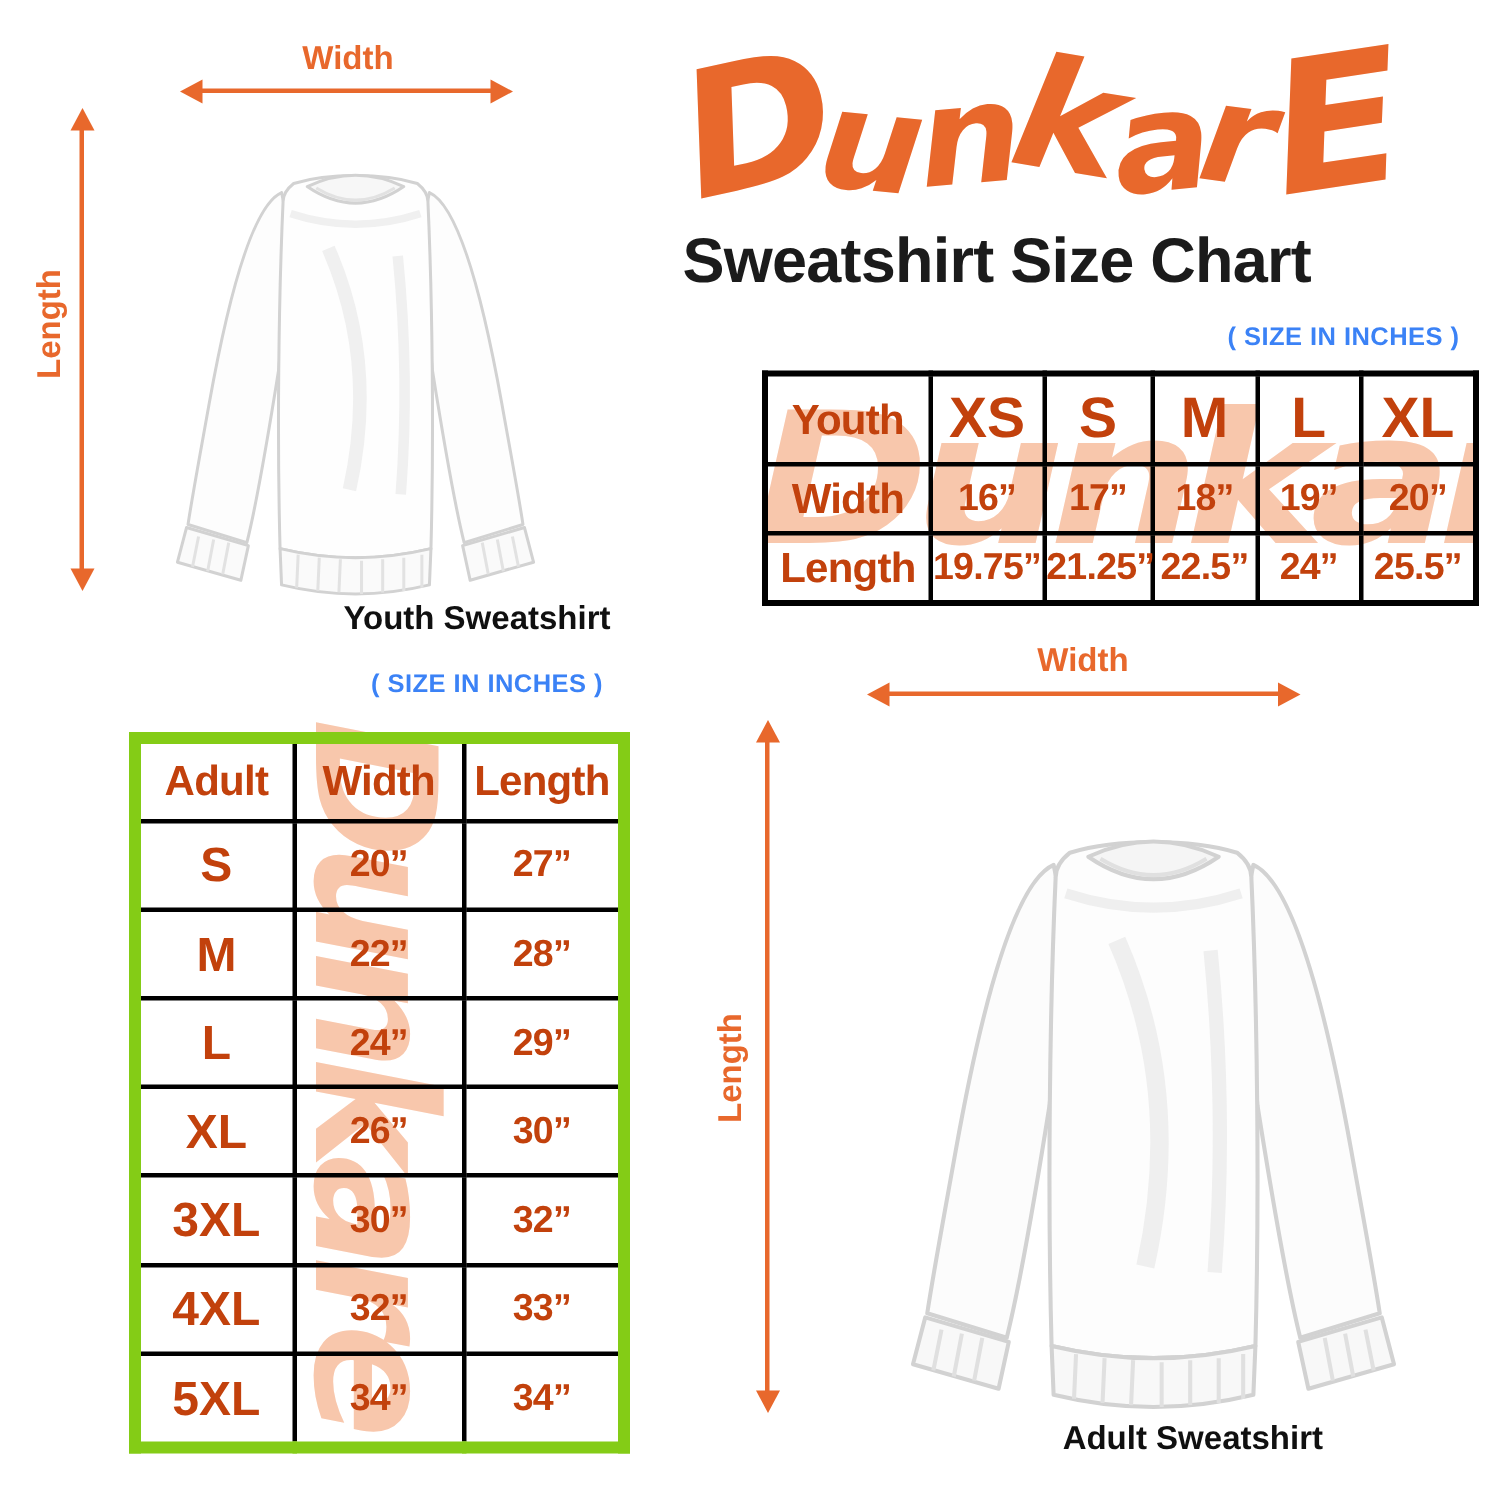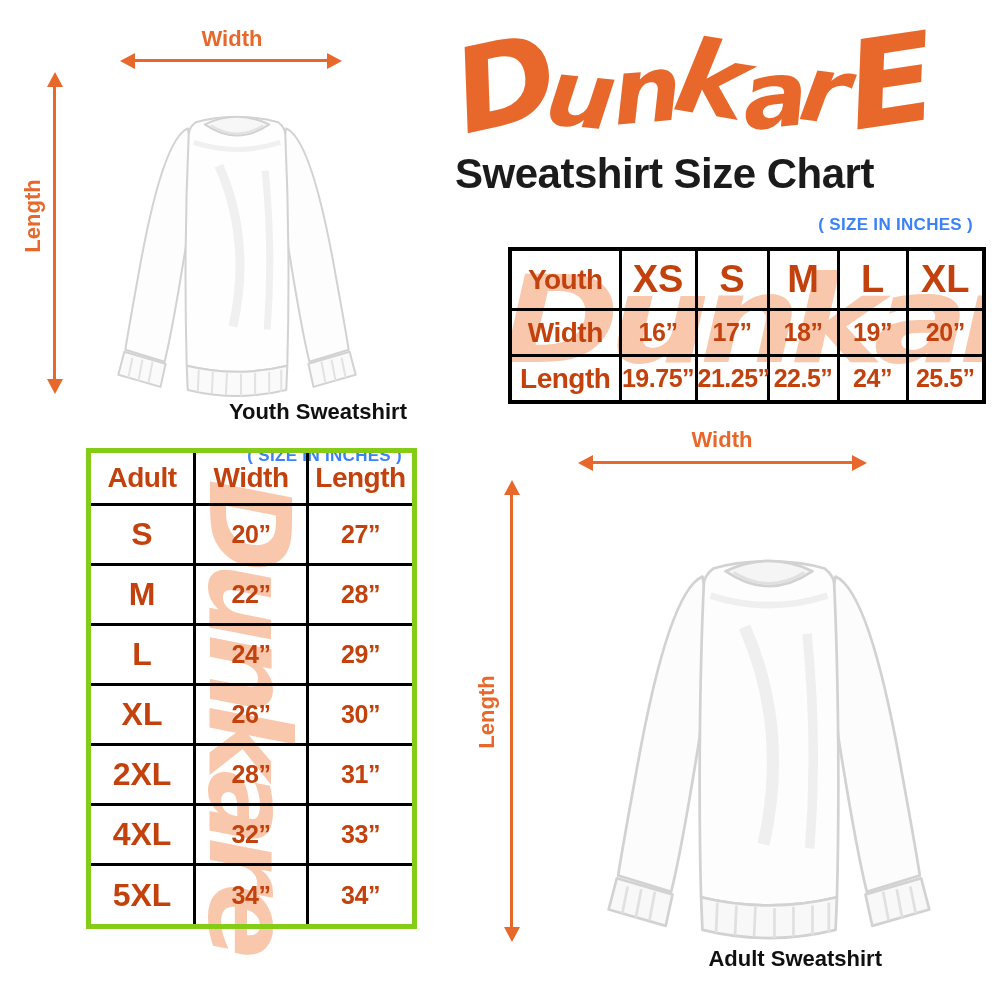--- a/index.html
+++ b/index.html
@@ -66,21 +66,21 @@
   
   .size-table{
     position:absolute;z-index:2;border-collapse:collapse;table-layout:fixed;
     background:transparent;
   }
   .size-table td{
     border:3px solid #000;text-align:center;vertical-align:middle;
     padding:0;color:#c2410c;background:transparent;
   }
   .youth-table{left:508px;top:247px;width:474px;height:157px;border:4px solid #000;}
-  .adult-table{left:86px;top:448px;width:326px;height:481px;border:5px solid #84cc16;}
+  .adult-table{left:86px;top:488px;width:326px;height:481px;border:8px solid #84cc16;}
   .lbl{font-size:28px;font-weight:700;letter-spacing:-.5px;}
   .size-big{font-size:38px;font-weight:700;}
   .size-med{font-size:32px;font-weight:700;}
   .num{font-size:25px;font-weight:700;letter-spacing:-.5px;margin-left:12px;}
 
   
   .wm-clip{position:absolute;overflow:hidden;z-index:1;}
   .wm-youth{left:508px;top:247px;width:474px;height:157px;}
   .wm-adult{left:86px;top:474px;width:326px;height:481px;}
   .wm-text{
@@ -224,23 +224,23 @@
       <td class="size-med">L</td>
       <td class="num">24”</td>
       <td class="num">29”</td>
     </tr>
     <tr>
       <td class="size-med">XL</td>
       <td class="num">26”</td>
       <td class="num">30”</td>
     </tr>
     <tr>
-      <td class="size-med">2XL</td>
-      <td class="num">28”</td>
-      <td class="num">31”</td>
+      <td class="size-med">3XL</td>
+      <td class="num">30”</td>
+      <td class="num">32”</td>
     </tr>
     <tr>
       <td class="size-med">4XL</td>
       <td class="num">32”</td>
       <td class="num">33”</td>
     </tr>
     <tr>
       <td class="size-med">5XL</td>
       <td class="num">34”</td>
       <td class="num">34”</td>

